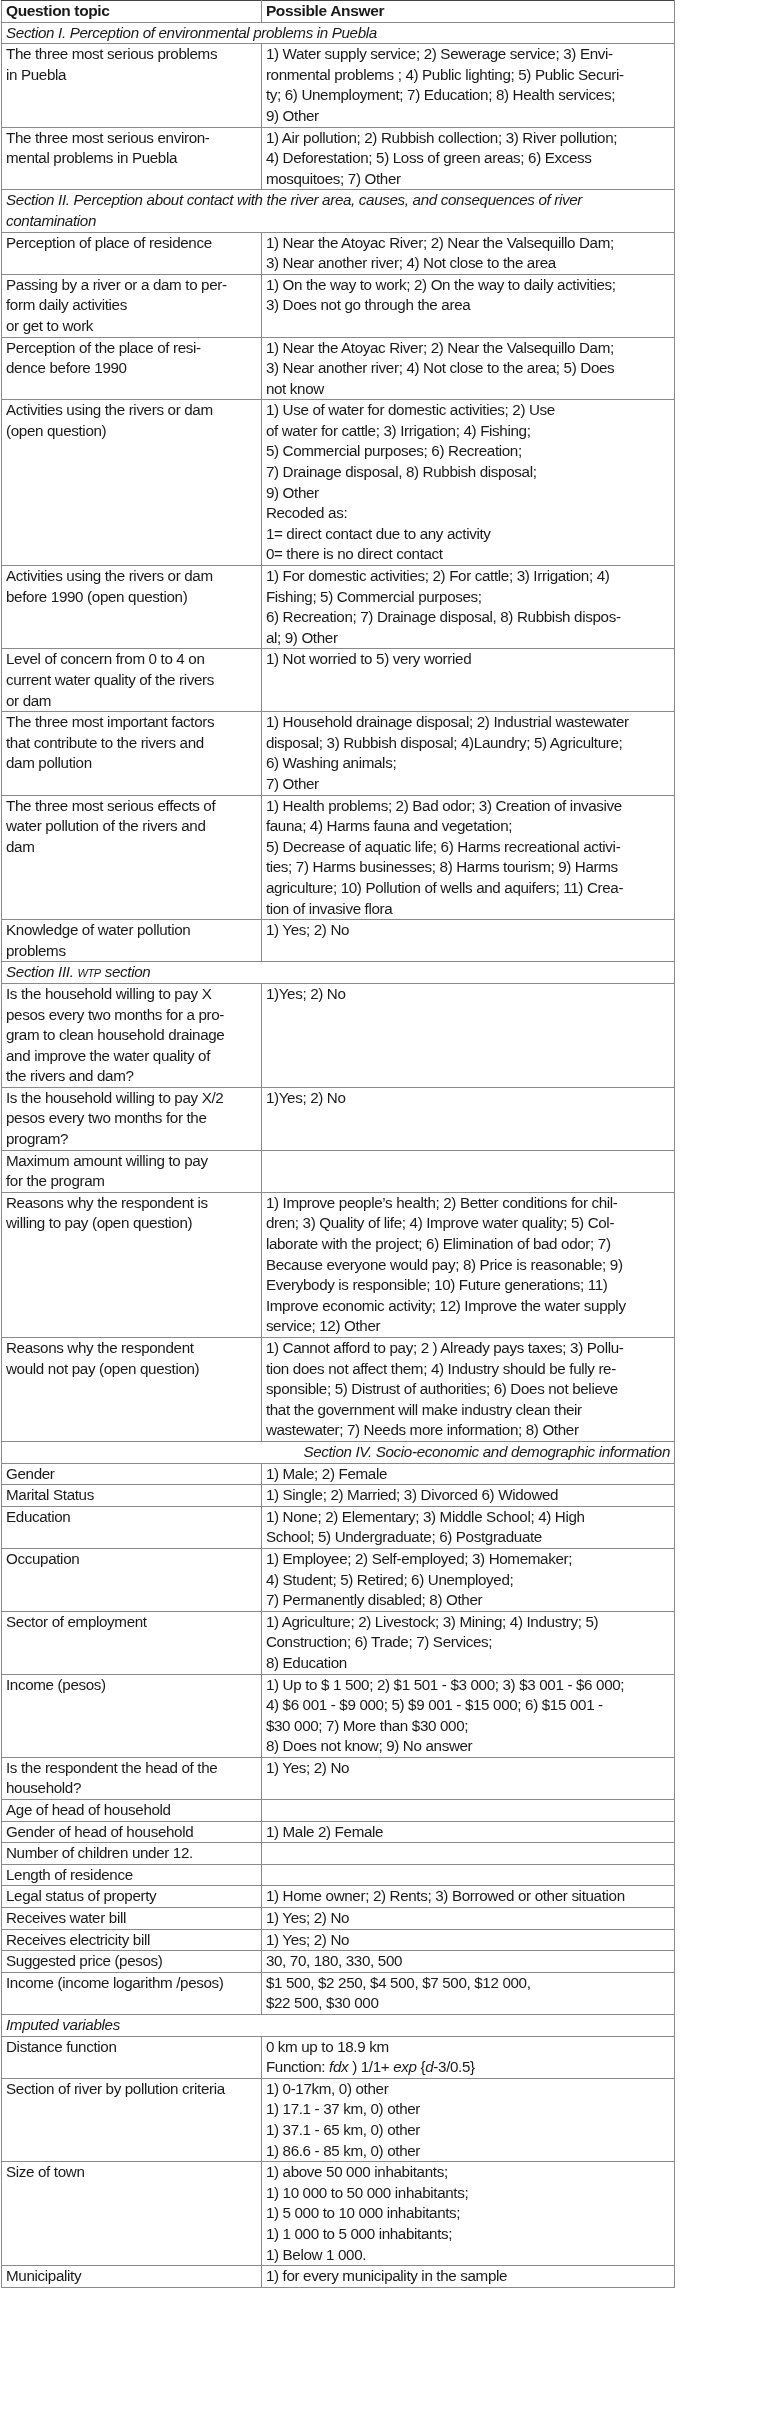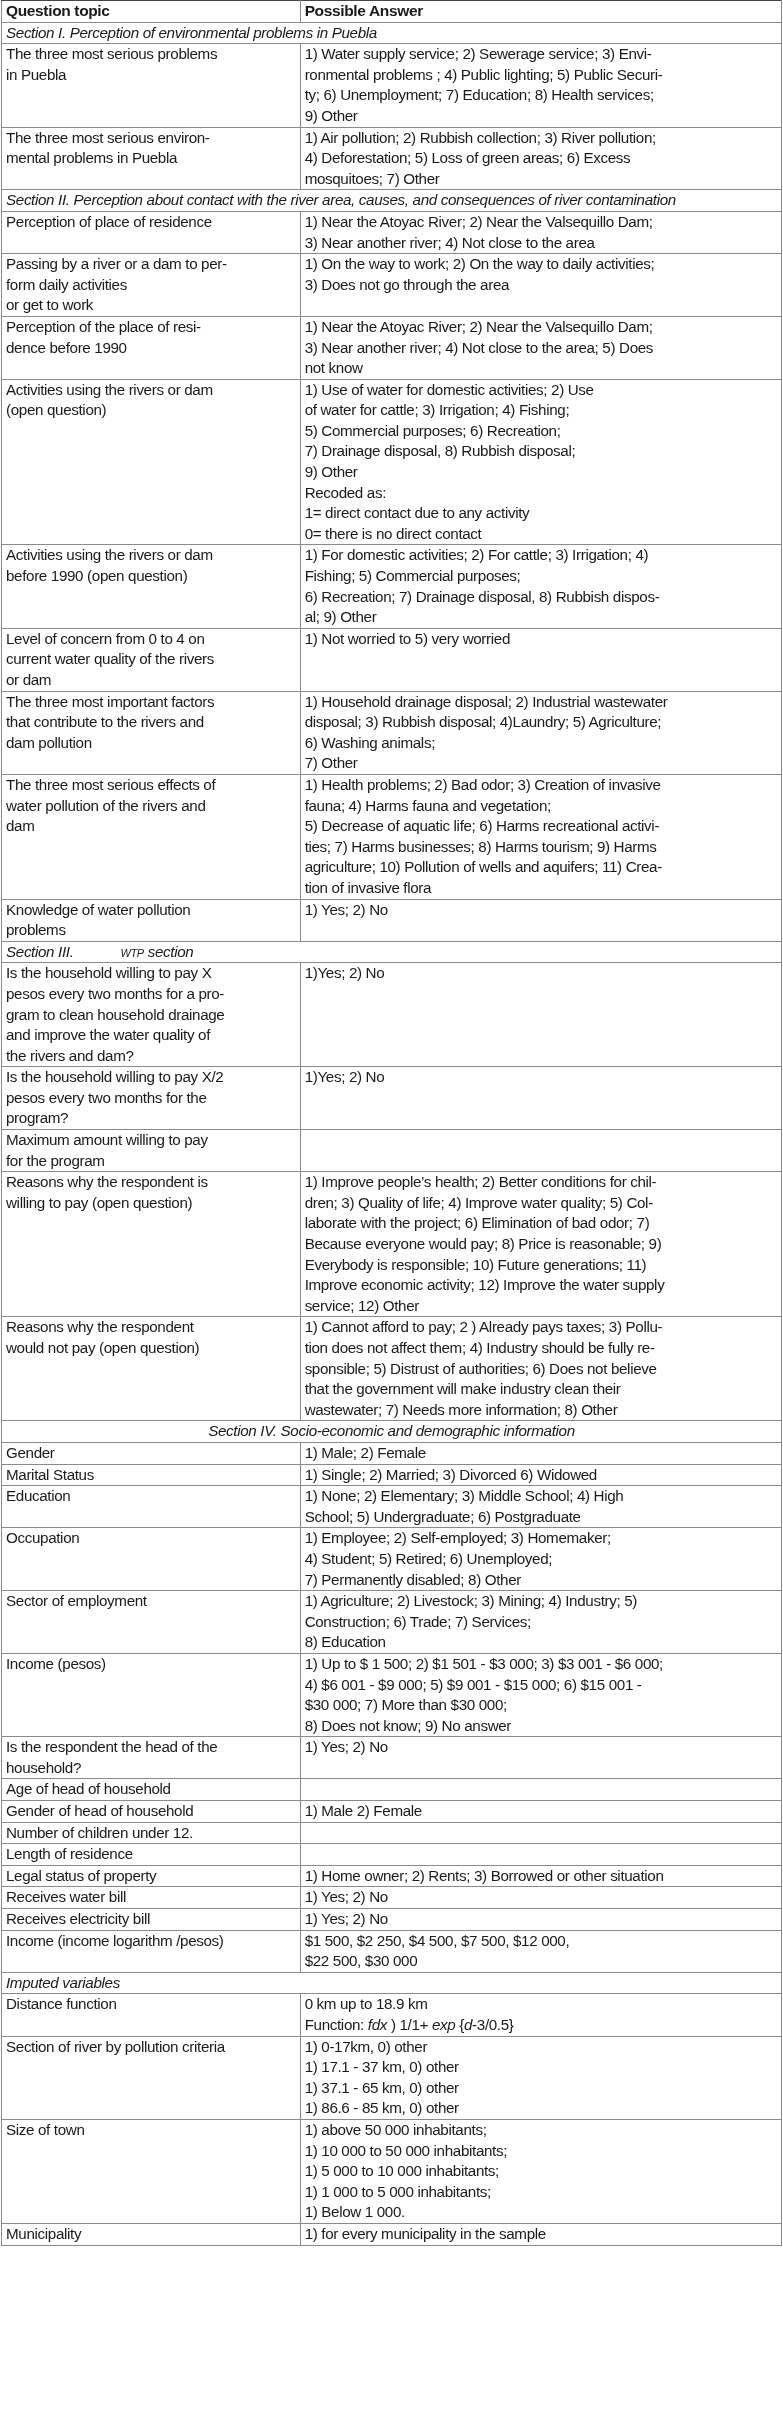--- a/index.html
+++ b/index.html
@@ -1,18 +1,18 @@
 <!DOCTYPE html>
 <html><head>
 <meta charset="utf-8">
 <style>
   html, body { margin: 0; padding: 0; background: #ffffff; }
   body { width: 783px; height: 2418px; overflow: hidden; }
   table.survey {
-    width: 781px;
+    width: 674px;
     margin-left: 1px;
     border-collapse: collapse;
     font-family: "Liberation Sans", sans-serif;
     font-size: 15.2px;
     line-height: 20.6px;
     color: #1a1a1a;
     letter-spacing: -0.35px;
   }
   table.survey td, table.survey th {
     border: 1px solid #8a8a8a;
@@ -25,22 +25,22 @@
     font-weight: bold;
     font-size: 15.5px;
     border-top: 1px solid #444;
   }
   col.c1 { width: 299px; }
   col.c2 { width: 482px; }
   tr.section td {
     font-style: italic;
     text-align: left;
   }
-  tr.section.left td { text-align: center; }
-  .sc { font-variant: small-caps; text-transform: lowercase; margin-left: 43px; }
+  tr.section.left td { text-align: right; }
+  .sc { font-variant: small-caps; text-transform: lowercase; }
   tr.tb td { border-top: 1.5px solid #333; margin-top: 20px; }
 </style>
 </head>
 <body>
 
 <table class="survey">
   <colgroup>
       <col class="c1">
       <col class="c2">
     </colgroup>
@@ -250,20 +250,24 @@
       </tr>
     <tr>
         <td>Receives water bill</td>
         <td>1) Yes; 2) No</td>
       </tr>
     <tr>
         <td>Receives electricity bill</td>
         <td>1) Yes; 2) No</td>
       </tr>
     <tr>
+        <td>Suggested price (pesos)</td>
+        <td>30, 70, 180, 330, 500</td>
+      </tr>
+    <tr>
         <td>Income (income logarithm /pesos)</td>
         <td>$1 500, $2 250, $4 500, $7 500, $12 000,
 $22 500, $30 000</td>
       </tr>
 
     <tr class="section">
       <td colspan="2">Imputed variables</td>
     </tr>
     <tr>
       <td>Distance function</td>

